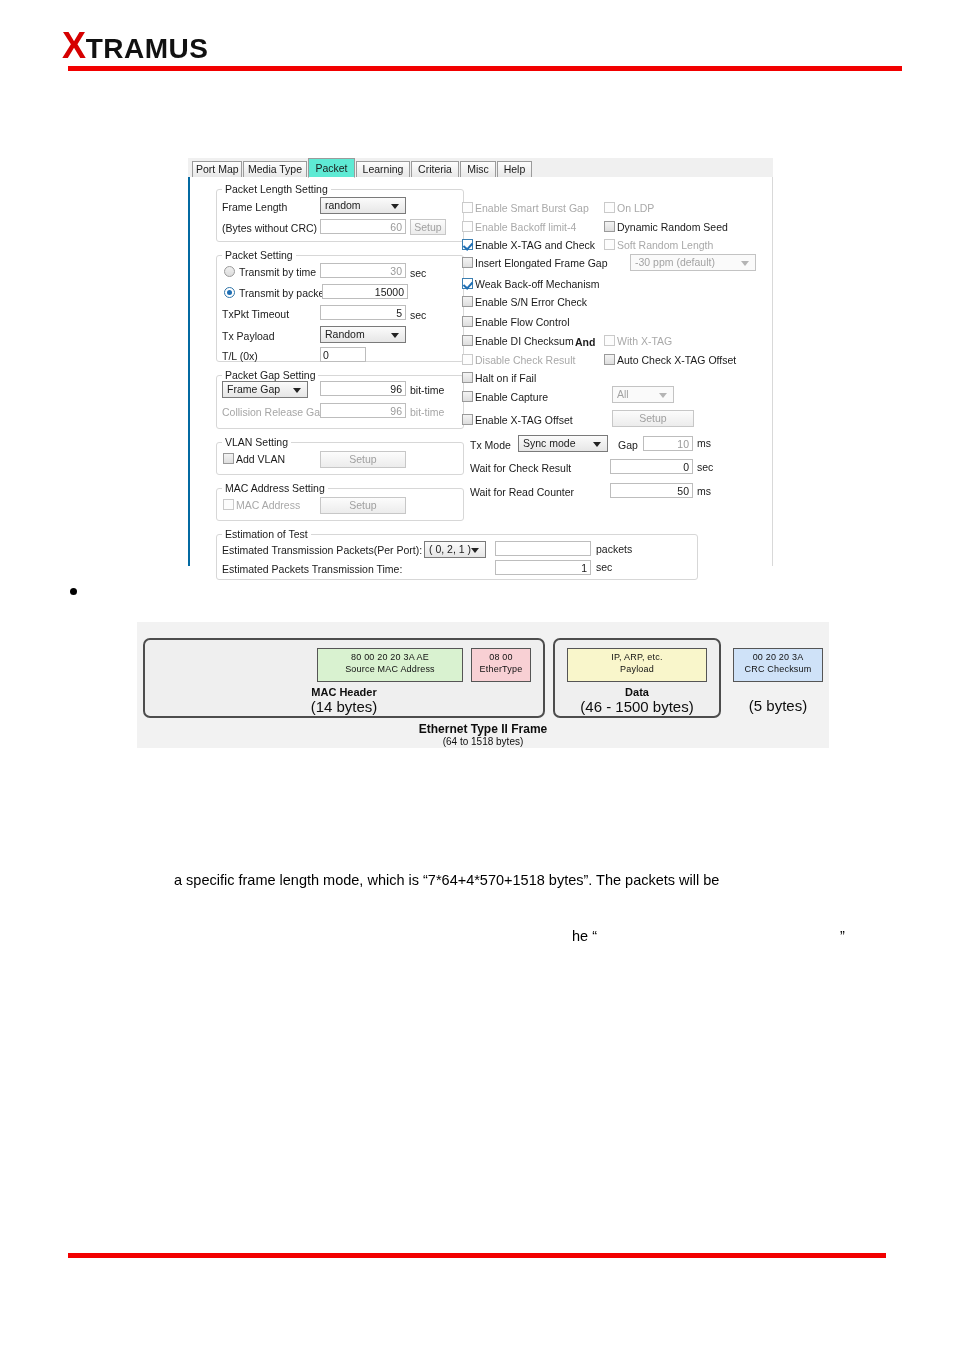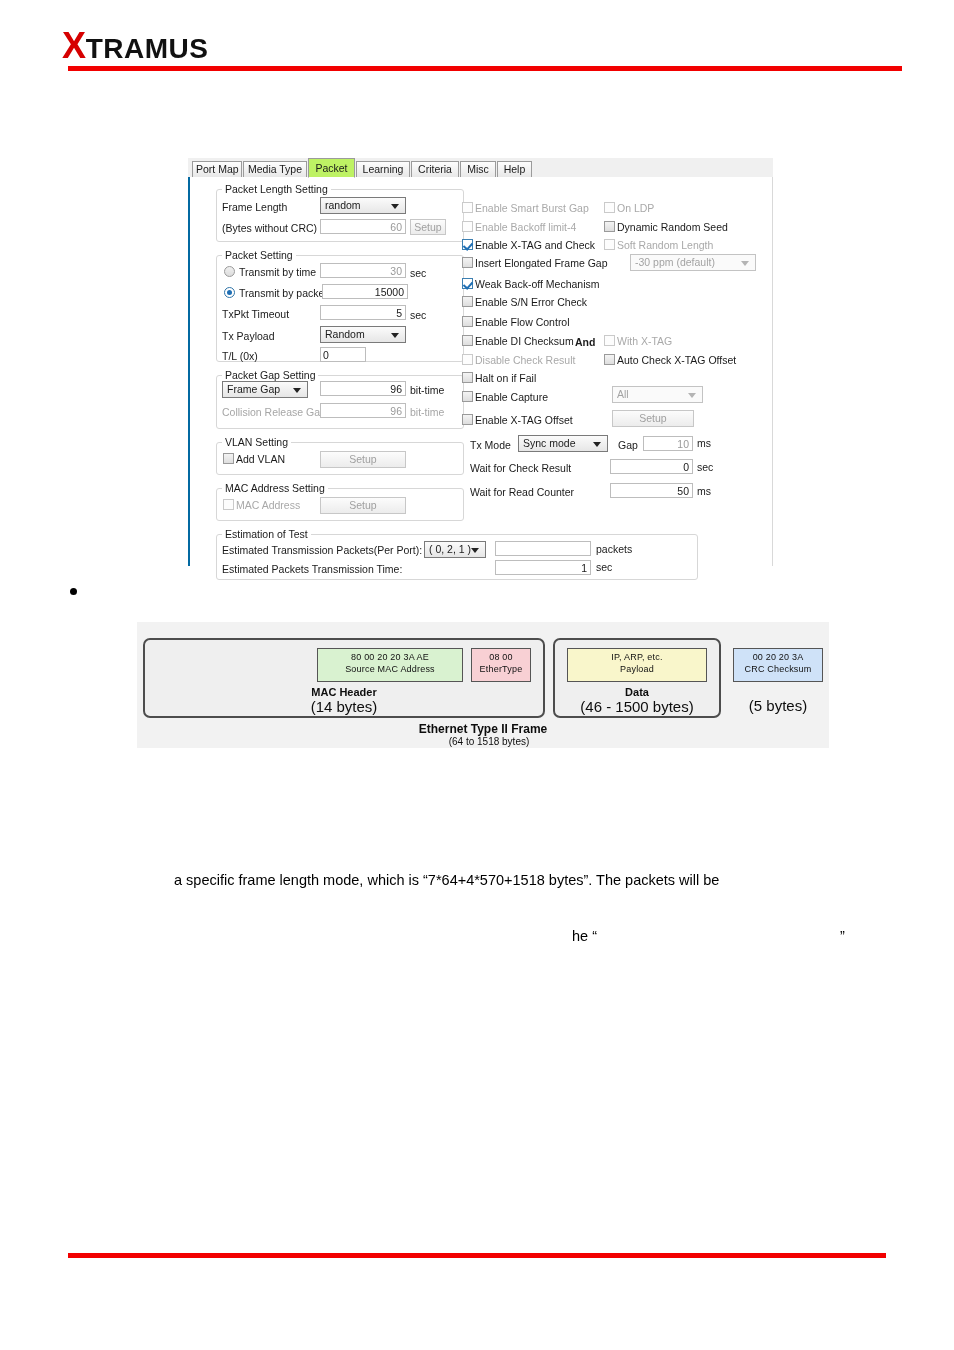--- a/index.html
+++ b/index.html
@@ -82,21 +82,21 @@
     line-height: 15px;
     text-align: center;
     color: #1a1a1a;
     white-space: nowrap;
     padding: 0 3px;
   }
   .tab.active {
     top: 0px;
     height: 20px;
     line-height: 18px;
-    background: #bef264;
+    background: #5eead4;
     border-bottom: 1px solid #ffffff;
     z-index: 3;
     font-weight: normal;
   }
   .panel {
     position: absolute;
     left: 0;
     top: 19px;
     width: 585px;
     height: 389px;
@@ -306,21 +306,21 @@
     width: 692px;
     left: 0;
     font-size: 12px;
     font-weight: bold;
     color: #0d0d0d;
   }
   .eth-sub {
     position: absolute;
     text-align: center;
     width: 692px;
-    left: 6px;
+    left: 0;
     font-size: 10px;
     color: #0d0d0d;
   }
 
   
   .bodytext {
     position: absolute;
     font-family: "Liberation Sans", sans-serif;
     font-size: 14.5px;
     color: #000000;
@@ -465,21 +465,21 @@
     <div class="cbrow" style="left:414px; top:176px;">
       <span class="cbx"></span><span>Auto Check X-TAG Offset</span>
     </div>
 
     <div class="cbrow" style="left:272px; top:194px;">
       <span class="cbx"></span><span>Halt on if Fail</span>
     </div>
     <div class="cbrow" style="left:272px; top:213px;">
       <span class="cbx"></span><span>Enable Capture</span>
     </div>
-    <div class="combo disabled" style="left:422px; top:209px; width:91px;">
+    <div class="combo disabled" style="left:422px; top:209px; width:62px;">
       <span>All</span>
       <span class="arrow"></span>
     </div>
 
     <div class="cbrow" style="left:272px; top:236px;">
       <span class="cbx"></span><span>Enable X-TAG Offset</span>
     </div>
     <div class="btn" style="left:422px; top:233px; width:82px; height:17px; line-height:15px;">Setup</div>
 
     <div class="cbrow dim" style="left:414px; top:24px;">

